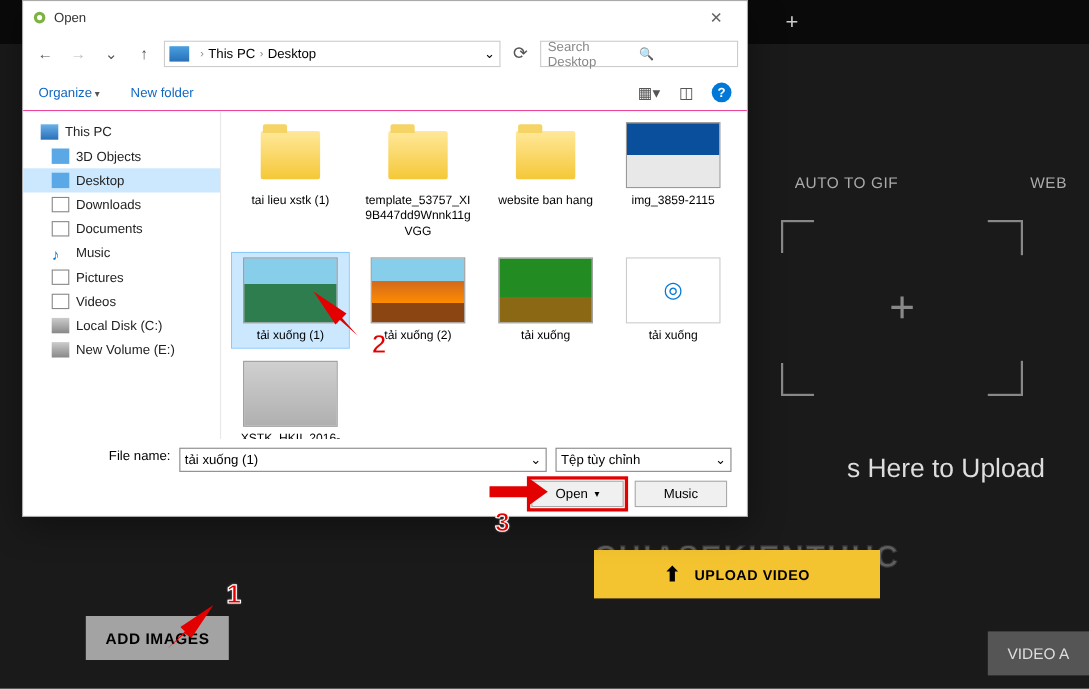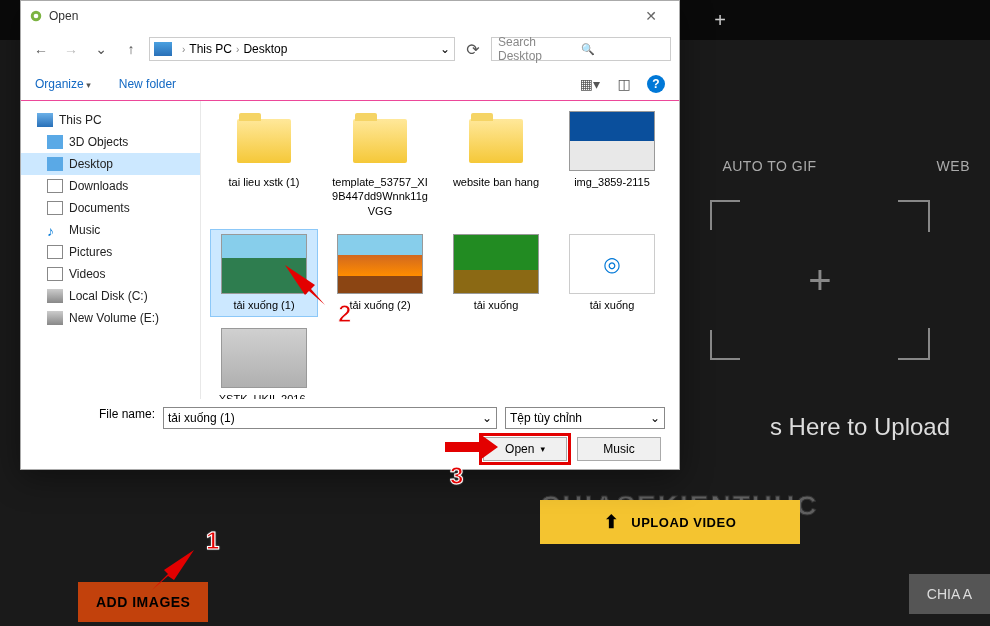--- a/index.html
+++ b/index.html
@@ -18,21 +18,21 @@
 .upload-corners::after { bottom: 0; right: 0; border-left: none; border-top: none; }
 .upload-corners .tl { position: absolute; top: 0; left: 0; width: 30px; height: 30px; border: 2px solid #888; border-right: none; border-bottom: none; }
 .upload-corners .bl { position: absolute; bottom: 0; left: 0; width: 30px; height: 30px; border: 2px solid #888; border-right: none; border-top: none; }
 .upload-plus { position: absolute; top: 50%; left: 50%; transform: translate(-50%, -50%); color: #888; font-size: 40px; font-weight: 300; }
 .upload-text { position: absolute; top: 413px; right: 40px; color: #ddd; font-size: 24px; }
 .upload-btn { position: absolute; top: 500px; left: 540px; width: 260px; height: 44px; background: #f4c430; display: flex; align-items: center; justify-content: center; font-size: 13px; font-weight: 600; letter-spacing: 0.5px; }
 .upload-btn-icon { margin-right: 12px; font-size: 18px; }
 .watermark { position: absolute; top: 490px; left: 540px; width: 390px; height: 70px; opacity: 0.3; pointer-events: none; }
 .watermark-text { font-size: 28px; font-weight: 800; color: #fff; -webkit-text-stroke: 1px #666; letter-spacing: 2px; }
 .watermark-sub { font-size: 8px; color: #aaa; letter-spacing: 4px; }
-.add-images-btn { position: absolute; bottom: 4px; left: 78px; padding: 12px 18px; background: #c2410c; font-size: 14px; font-weight: 600; letter-spacing: 0.5px; }
+.add-images-btn { position: absolute; bottom: 26px; left: 78px; padding: 12px 18px; background: #a3a3a3; font-size: 14px; font-weight: 600; letter-spacing: 0.5px; }
 .auto-btn { position: absolute; bottom: 12px; right: 0; padding: 12px 18px; background: #555; color: #ddd; font-size: 14px; font-weight: 500; }
 
 
 .dialog { position: absolute; top: 0; left: 20px; width: 660px; height: 470px; background: #fff; border: 1px solid #aaa; box-shadow: 0 8px 30px rgba(0,0,0,0.4); display: flex; flex-direction: column; }
 .dialog-title { display: flex; align-items: center; height: 30px; padding: 0 8px; }
 .dialog-title-text { font-size: 12px; margin-left: 6px; color: #333; }
 .dialog-close { margin-left: auto; width: 40px; text-align: center; font-size: 14px; color: #666; }
 .dialog-nav { display: flex; align-items: center; height: 36px; padding: 0 8px; gap: 6px; }
 .nav-arrow { width: 24px; height: 24px; display: flex; align-items: center; justify-content: center; color: #555; font-size: 14px; }
 .nav-arrow.disabled { color: #bbb; }
@@ -127,21 +127,21 @@
   <div class="upload-text">s Here to Upload</div>
   <div class="watermark">
     <div class="watermark-text">CHIASEKIENTHUC</div>
     <div class="watermark-sub">CHIA SẺ KIẾN THỨC</div>
   </div>
   <div class="upload-btn">
     <span class="upload-btn-icon">⬆</span>
     <span>UPLOAD VIDEO</span>
   </div>
   <div class="add-images-btn">ADD IMAGES</div>
-  <div class="auto-btn">CHIA A</div>
+  <div class="auto-btn">VIDEO A</div>
 </div>
 
 <div class="dialog">
   <div class="dialog-title">
     <svg width="14" height="14" viewBox="0 0 24 24">
         <circle cx="12" cy="12" r="9" fill="#7cb342"></circle>
         <circle cx="12" cy="12" r="4" fill="#fff"></circle>
       </svg>
     <span class="dialog-title-text">Open</span>
     <span class="dialog-close">✕</span>

